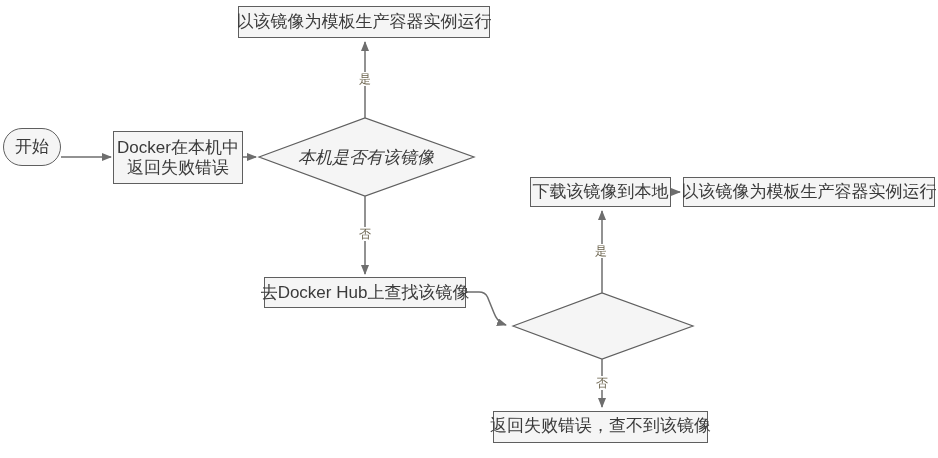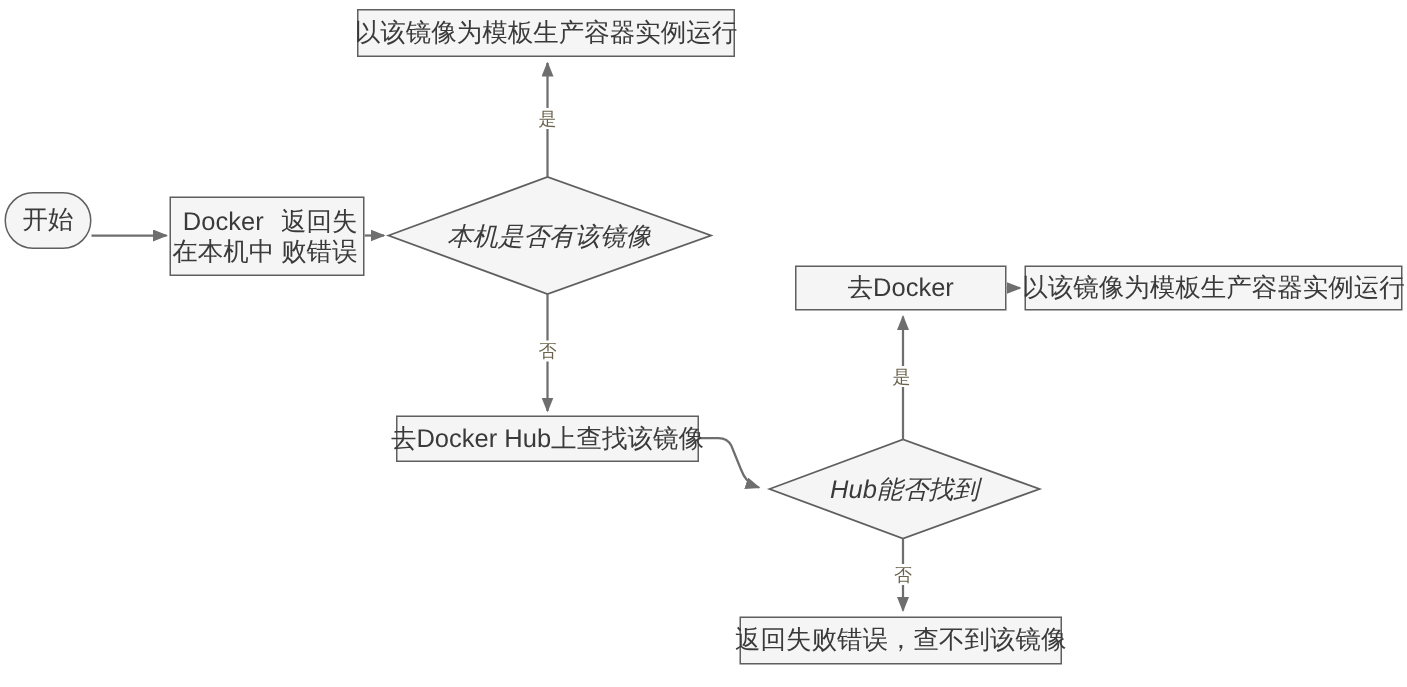--- a/index.html
+++ b/index.html
@@ -103,46 +103,45 @@
     <path class="edge" d="M 466 292 L 479 292 Q 485 292 487.5 297 L 494 313 Q 497 321 503 324 L 506 325" marker-end="url(#arrow)"></path>
     <path class="edge" d="M 602 293 L 602 211" marker-end="url(#arrow)"></path>
     <path class="edge" d="M 671 192 L 680 192" marker-end="url(#arrow)"></path>
     <path class="edge" d="M 602 359 L 602 407" marker-end="url(#arrow)"></path>
   </svg>
 
   <div class="node stadium" style="left:3px; top:128px; width:58px; height:38px;">
     <span>开始</span>
   </div>
 
-  <div class="node multiline" style="left:113px; top:131px; width:130px; height:53px; flex-direction:row;">
+  <div class="node multiline" style="left:113px; top:131px; width:130px; height:53px; flex-direction:column;">
     <span>Docker在本机中</span>
     <span>返回失败错误</span>
   </div>
 
   <div class="diamond-label" style="left:266px; top:147px; width:200px; height:20px;">本机是否有该镜像</div>
 
   <div class="node" style="left:238px; top:6px; width:252px; height:32px;">
     <span>以该镜像为模板生产容器实例运行</span>
   </div>
 
   <div class="node" style="left:264px; top:277px; width:202px; height:31px;align-items:center;">
     <span>去Docker Hub上查找该镜像</span>
   </div>
 
-  <div class="diamond-label" style="left:503px; top:316px; width:200px; height:20px;">Hub能否找到</div>
 
   <div class="node" style="left:530px; top:177px; width:141px; height:30px;">
-    <span>去Docker</span>
+    <span>下载该镜像到本地</span>
   </div>
 
   <div class="node" style="left:683px; top:177px; width:252px; height:30px;">
     <span>以该镜像为模板生产容器实例运行</span>
   </div>
 
-  <div class="node" style="left:493px; top:411px; width:215px; height:32px;">
+  <div class="node" style="left:493px; top:411px; width:215px; height:32px;font-family:Liberation Mono, monospace;">
     <span>返回失败错误，查不到该镜像</span>
   </div>
 
   <div class="edge-label" style="left:365px; top:79px;">是</div>
   <div class="edge-label" style="left:365px; top:234px;">否</div>
   <div class="edge-label" style="left:601px; top:251px;">是</div>
   <div class="edge-label" style="left:602px; top:383px;">否</div>
 
 </div>
 

